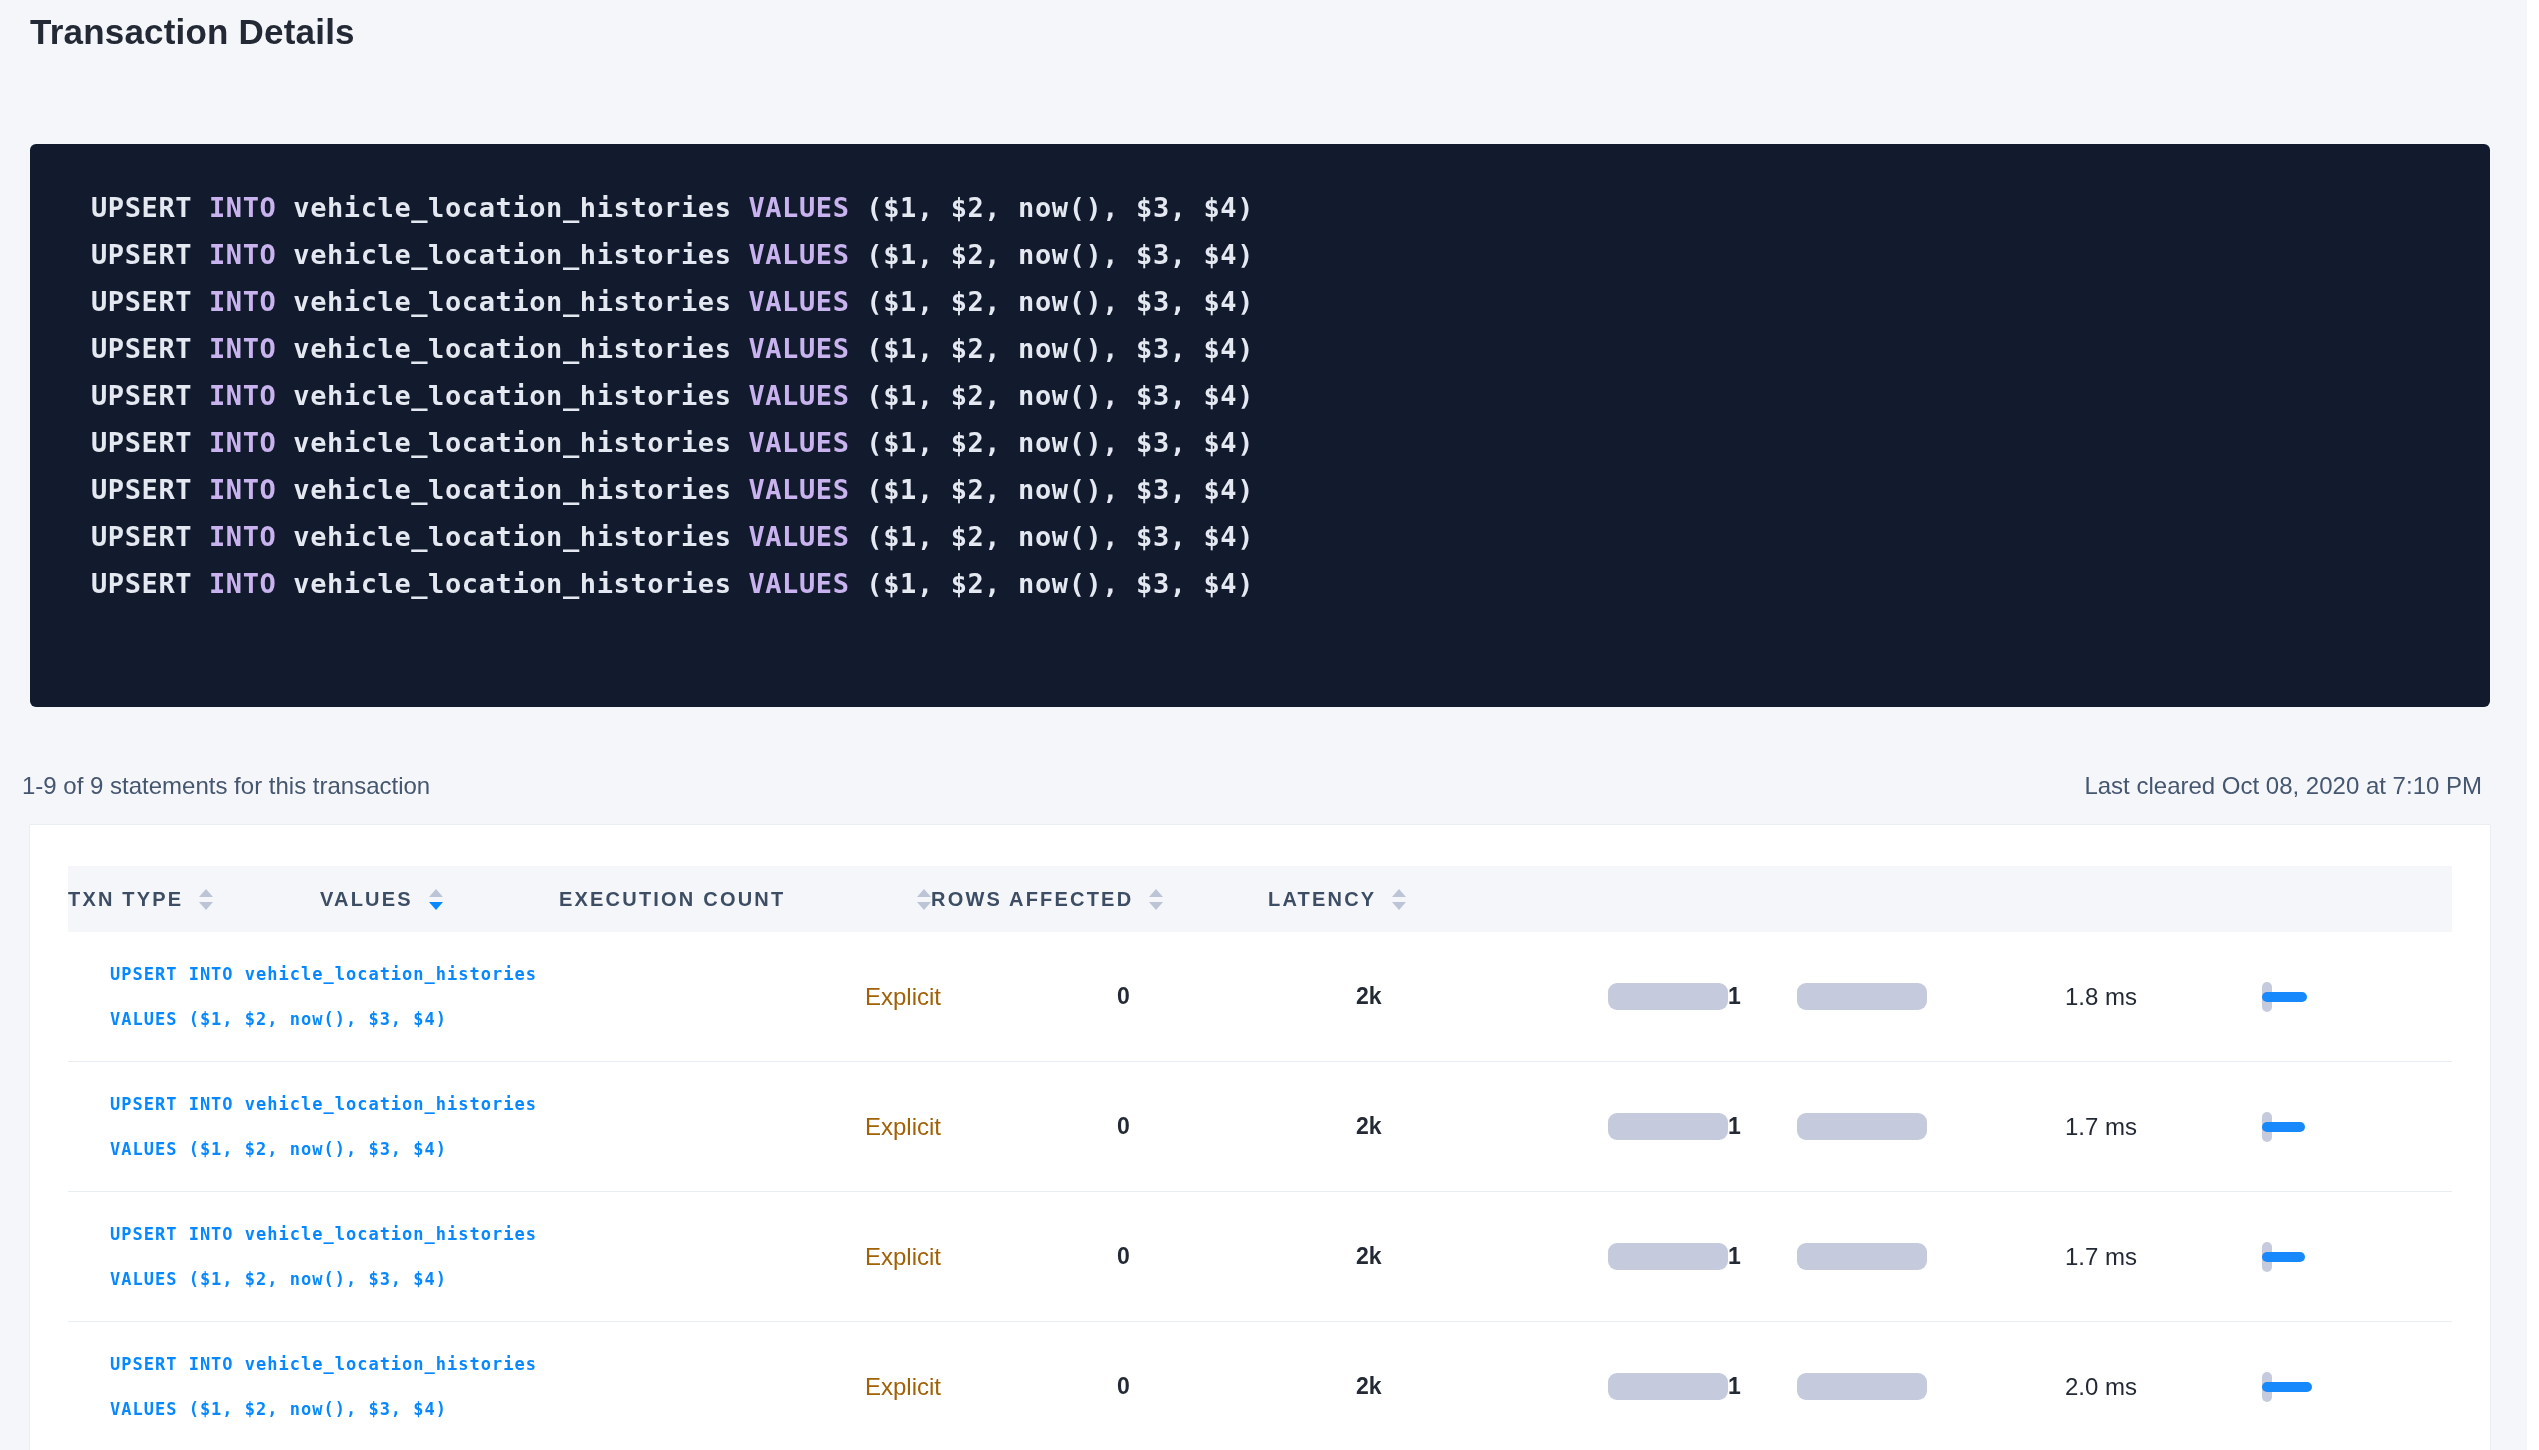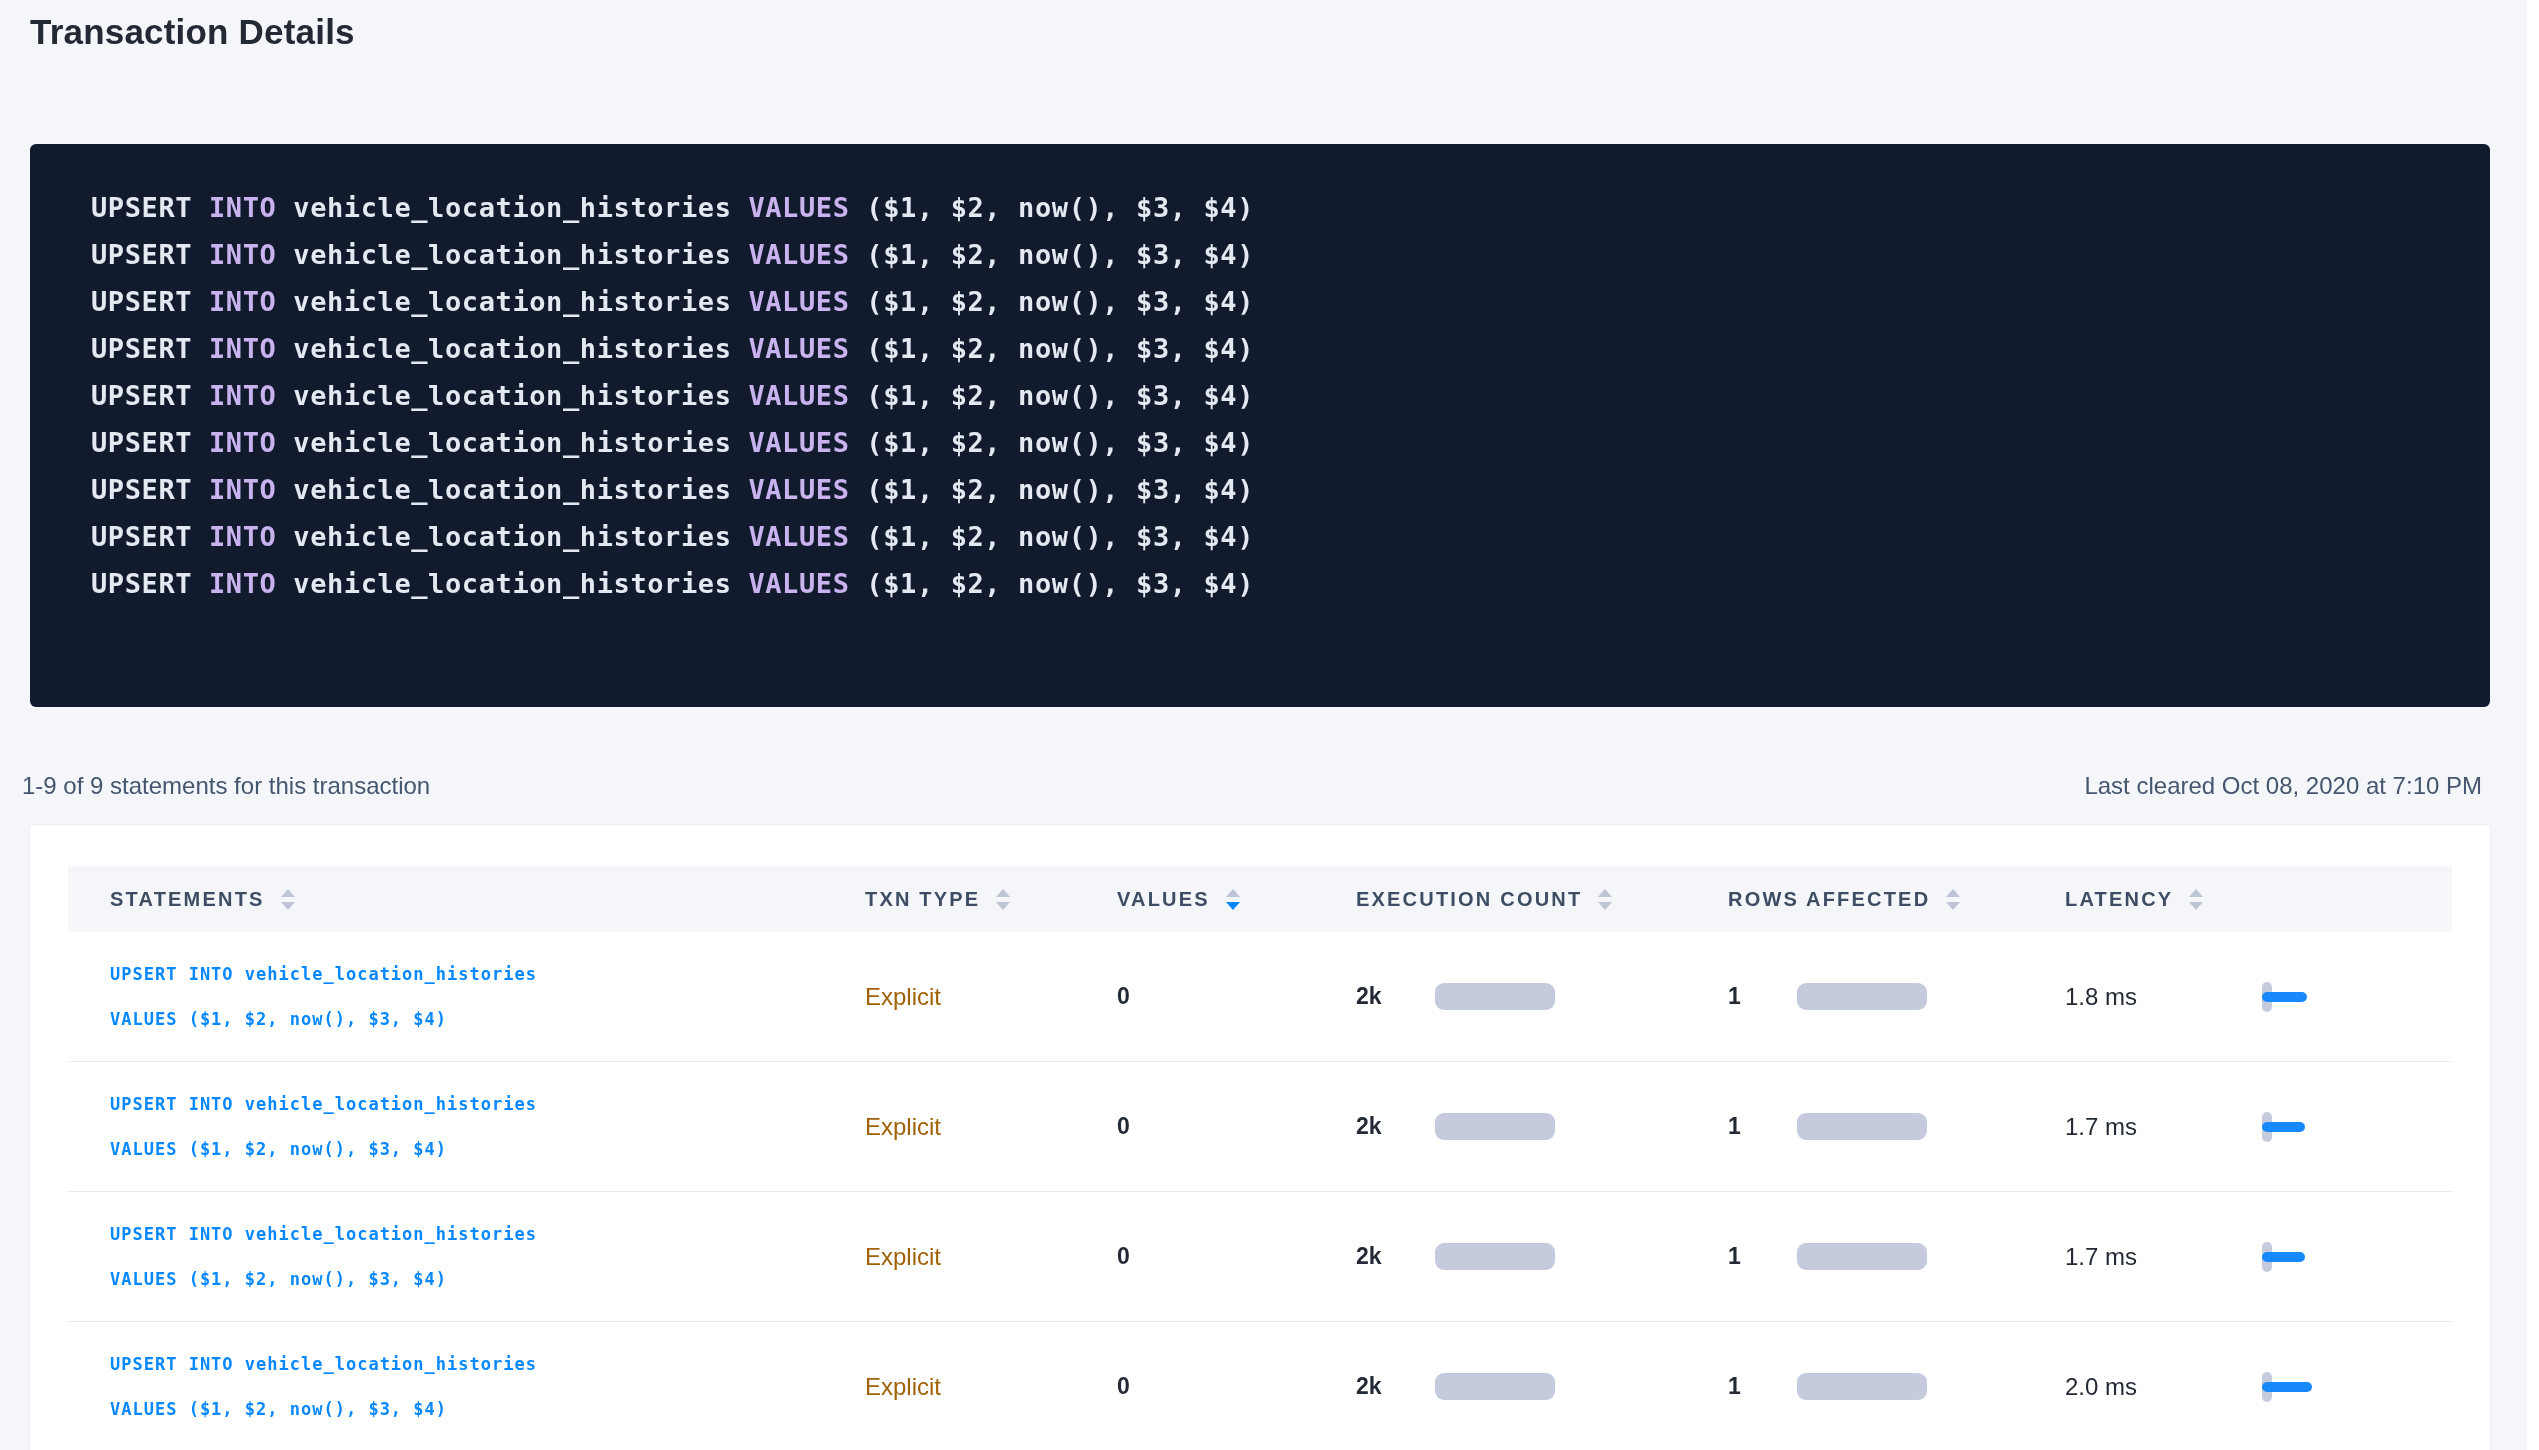--- a/index.html
+++ b/index.html
@@ -60,21 +60,21 @@
   }
   .sort-arrows { display:flex; flex-direction:column; gap:5px; }
   .tri { width:0; height:0; display:block; }
   .tri.up   { border-left:7px solid transparent; border-right:7px solid transparent; border-bottom:8px solid #bcc4d6; }
   .tri.down { border-left:7px solid transparent; border-right:7px solid transparent; border-top:8px solid #bcc4d6; }
   .tri.down.active { border-top-color:#0788ff; }
   
   .col-statements { width:797px; padding-left:42px; }
   .col-txn-type { width:252px; }
   .col-retries { width:239px; }
-  .col-execution-count { width:372px; }
+  .col-execution-count { width:372px;justify-content:space-between; }
   .col-rows-affected { width:337px; }
   .col-latency { width:387px; }
   
   .tr {
     display:flex; align-items:center;
     height:130px;
     border-bottom:1px solid #e8edf3;
   }
   .stmt-link {
     display:block; text-decoration:none;
@@ -130,27 +130,20 @@
     </div>
 </div>
 
 <div class="meta-row">
   <span>1-9 of 9 statements for this transaction</span>
   <span>Last cleared Oct 08, 2020 at 7:10 PM</span>
 </div>
 
 <div class="card">
   <div class="thead" id="thead">
-      <div class="th col-statements">
-        <span class="th-label">STATEMENTS</span>
-        <span class="sort-arrows">
-          <i class="tri up"></i>
-          <i class="tri down"></i>
-        </span>
-      </div>
       <div class="th col-txn-type">
         <span class="th-label">TXN TYPE</span>
         <span class="sort-arrows">
           <i class="tri up"></i>
           <i class="tri down"></i>
         </span>
       </div>
       <div class="th col-retries">
         <span class="th-label">VALUES</span>
         <span class="sort-arrows">

